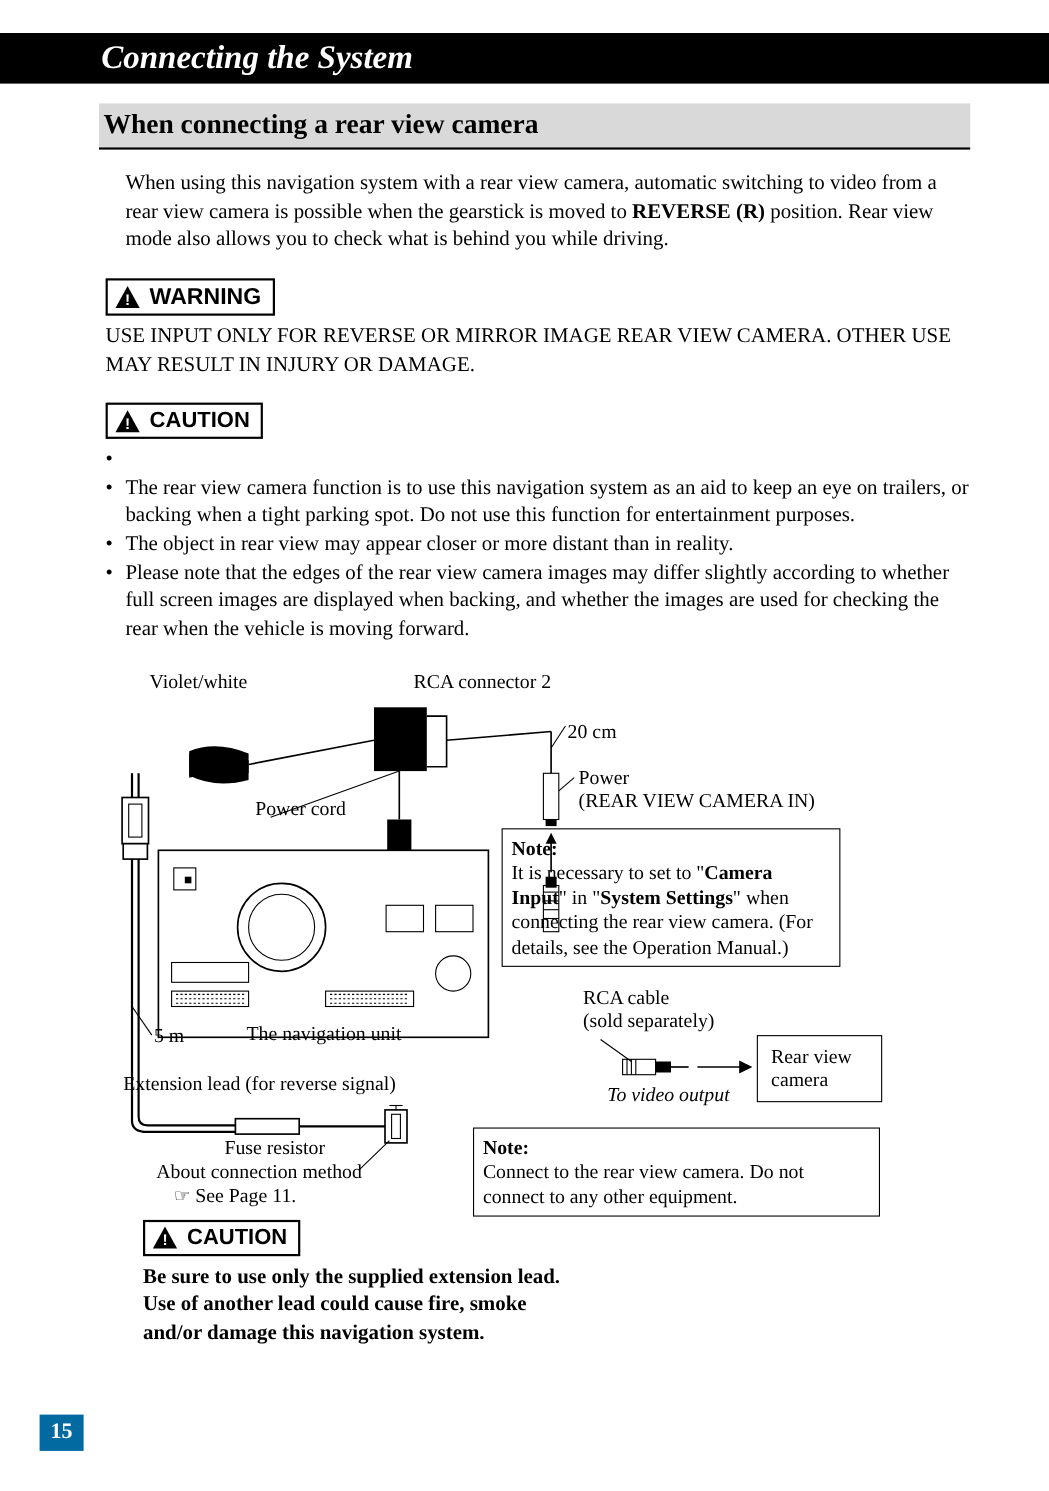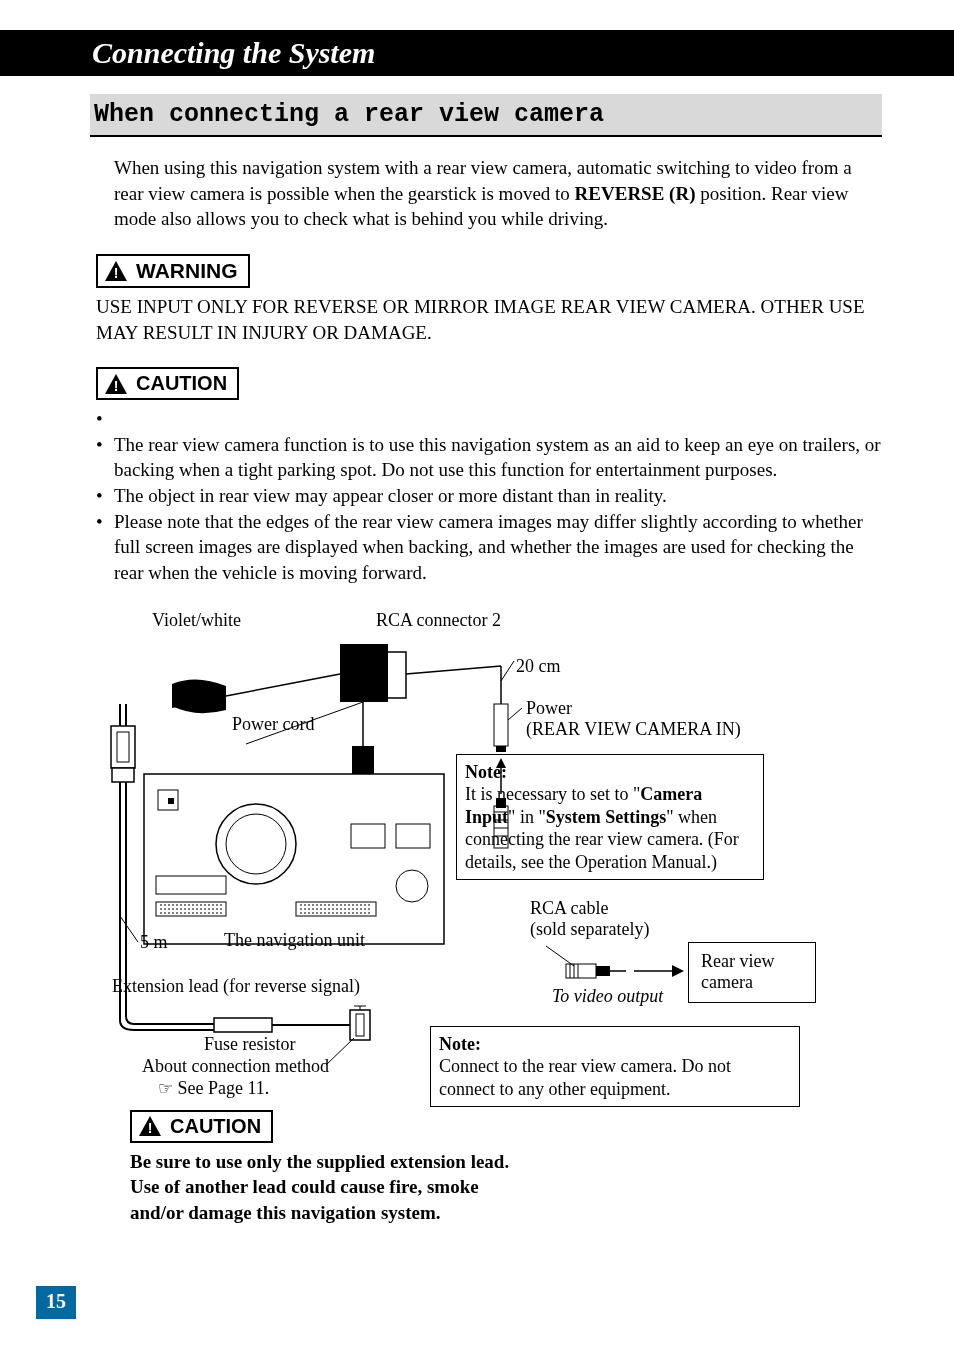--- a/index.html
+++ b/index.html
@@ -25,21 +25,21 @@
     padding: 0 72px 0 96px;
   }
   .subsection-bar {
     margin-top: 18px;
     background: linear-gradient(to right, #fff 0%, #fff 0%, #d9d9d9 0%, #d9d9d9 100%);
     border-bottom: 2px solid #000;
     padding: 4px 6px 4px 0;
     margin-left: -6px;
   }
   .subsection-title {
-    font-family: Liberation Mono, monospace;
+    font-family: Liberation Serif, serif;
     font-weight: bold;
     font-size: 25px;
     background: #d9d9d9;
     display: block;
     padding: 2px 0 2px 4px;
   }
   .intro-para {
     margin-top: 18px;
     font-size: 19px;
     line-height: 1.35;
@@ -271,28 +271,28 @@
         <line x1="12" y1="0" x2="12" y2="14" stroke="#000"></line>
         <rect x="30" y="2" width="14" height="10" fill="#000"></rect>
         <line x1="44" y1="7" x2="60" y2="7" stroke="#000" stroke-width="1.5"></line>
       </g>
       <line x1="450" y1="340" x2="478" y2="360" stroke="#000"></line>
 
       <line x1="538" y1="365" x2="580" y2="365" stroke="#000" stroke-width="1.5"></line>
       <polygon points="588,365 576,359 576,371" fill="#000"></polygon>
     </svg>
 
-    <div class="diagram-label" style="left:56px; top:4px;">Violet/white</div>
+    <div class="diagram-label" style="left:40px; top:4px;">Violet/white</div>
     <div class="diagram-label" style="left:280px; top:4px;">RCA connector 2</div>
     <div class="diagram-label" style="left:420px; top:50px;">20 cm</div>
     <div class="diagram-label wrap" style="left:430px; top:92px; width:260px;">
       <span>Power</span><br>
       <span>(REAR VIEW CAMERA IN)</span>
     </div>
-    <div class="diagram-label" style="left:136px; top:108px;">Power cord</div>
+    <div class="diagram-label" style="left:136px; top:120px;">Power cord</div>
     <div class="diagram-label" style="left:128px; top:324px;">The navigation unit</div>
     <div class="diagram-label" style="left:44px; top:326px;">5 m</div>
     <div class="diagram-label" style="left:16px; top:370px;">Extension lead (for reverse signal)</div>
     <div class="diagram-label" style="left:108px; top:428px;">Fuse resistor</div>
     <div class="diagram-label" style="left:46px; top:450px;">About connection method</div>
     <div class="diagram-label" style="left:62px; top:472px;">
       <span style="font-size:17px;">☞&nbsp;</span><span>See Page 11.</span>
     </div>
 
     <div class="note-box" style="left:360px; top:148px; width:308px;">
@@ -300,21 +300,21 @@
       <span>It is necessary to set to "</span><span class="bold">Camera Input</span><span>" in "</span><span class="bold">System Settings</span><span>" when connecting the rear view camera. (For details, see the Operation Manual.)</span>
     </div>
 
     <div class="diagram-label wrap" style="left:434px; top:292px; width:160px;">
       <span>RCA cable</span><br>
       <span>(sold separately)</span>
     </div>
 
     <div class="diagram-label" style="left:456px; top:380px;font-style:italic;">To video output</div>
 
-    <div class="rear-cam-box" style="left:592px; top:336px; width:128px;">
+    <div class="rear-cam-box" style="left:592px; top:336px; width:114px;">
       <span>Rear view camera</span>
     </div>
 
     <div class="note-box" style="left:334px; top:420px; width:370px;">
       <span class="note-title">Note:</span><br>
       <span>Connect to the rear view camera. Do not connect to any other equipment.</span>
     </div>
 
     <div style="position:absolute; left:34px; top:504px;">
       <div class="alert-box caution" style="margin-top:0;">

